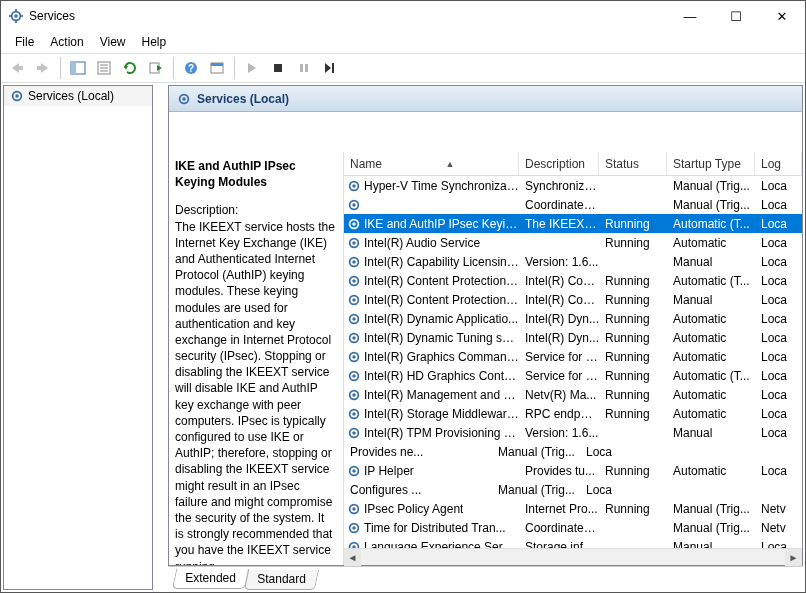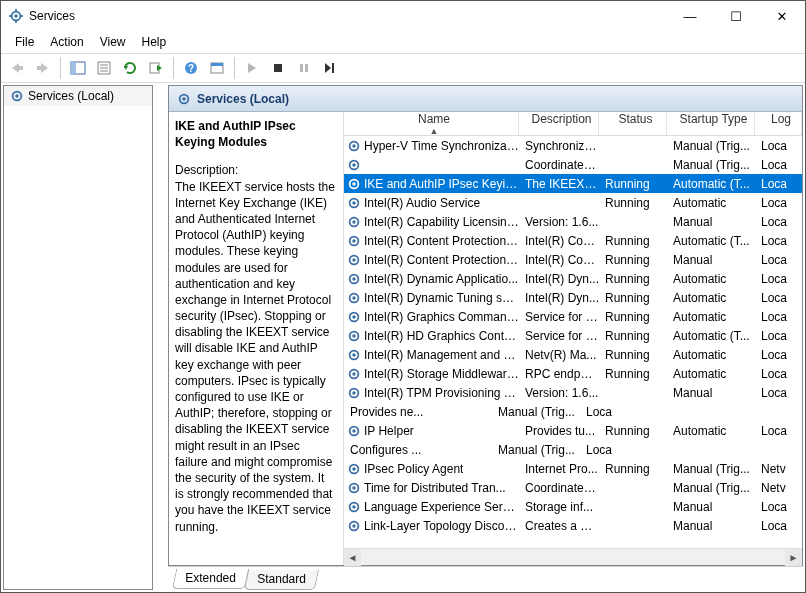--- a/index.html
+++ b/index.html
@@ -15,26 +15,26 @@
   .toolbar { height: 30px; border-top: 1px solid #ddd; border-bottom: 1px solid #ddd; display: flex; align-items: center; padding: 0 4px; gap: 2px; }
   .toolbar .tbtn { width: 24px; height: 24px; display:flex; align-items:center; justify-content:center; border: 1px solid transparent; }
   .toolbar .sep { width: 1px; height: 22px; background: #ccc; margin: 0 3px; }
   .disabled { opacity: 0.35; }
   .body { flex: 1; display: flex; padding: 2px; gap: 15px; min-height:0;}
   .tree-pane { width: 150px; border: 1px solid #828790; background: #fff; }
   .tree-item { display:flex; align-items:center; padding: 3px 6px; gap:4px; background:#f4f4f4;}
   .right-pane { flex: 1; display:flex; flex-direction:column; min-width:0;}
   .content-border { flex:1; border: 1px solid #828790; background:#fff; display:flex; flex-direction:column; min-height:0;}
   .header-band { height: 26px; background: linear-gradient(#e8f0f8,#cddceb); border-bottom:1px solid #a7b5c4; display:flex; align-items:center; padding-left:8px; gap:6px; color:#1a3e6e; font-weight:600;}
-  .split { flex:1; display:flex; min-height:0;}
+  .split { flex:1; display:flex; min-height:0;margin-top:40px;}
   .detail-col { width: 175px; border-right:1px solid #ddd; padding: 6px 8px 6px 6px; overflow:hidden; font-size:12px; line-height:1.35;}
   .detail-col .svc-title { font-weight:700; margin-bottom:12px;}
   .list-col { flex:1; display:flex; flex-direction:column; min-width:0;}
   .col-headers { display:flex; border-bottom:1px solid #ddd; height:24px; align-items:center; font-size:12px; color:#333; user-select:none;}
-  .col-headers .ch { border-right:1px solid #e4e4e4; padding-left:6px; height:100%; display:flex; align-items:center; overflow:hidden; white-space:nowrap;flex-direction:column;}
+  .col-headers .ch { border-right:1px solid #e4e4e4; padding-left:6px; height:100%; display:flex; align-items:center; overflow:hidden; white-space:nowrap;}
   .c-name { width:175px;} .c-desc{width:80px;} .c-status{width:68px;text-align:center;} .c-start{width:88px;} .c-log{flex:1; min-width:30px;}
   .rows { flex:1; overflow:hidden; position:relative;}
   .row { display:flex; height:19px; align-items:center; font-size:12px; white-space:nowrap;}
   .row .cell { overflow:hidden; text-overflow:ellipsis; padding-left:6px;}
   .row .cell.name { width:175px; display:flex; align-items:center; gap:3px; padding-left:3px;}
   .row .cell.desc{width:80px;} .row .cell.status{width:68px;} .row .cell.start{width:88px;} .row .cell.log{flex:1;}
   .row.selected { background:#0078d7; color:#fff;}
   .hscroll { height:17px; background:#f0f0f0; display:flex; align-items:center; justify-content:space-between; border-top:1px solid #ddd;}
   .hscroll .arrow{ width:17px; height:17px; display:flex; align-items:center; justify-content:center; background:#e8e8e8; font-size:10px; color:#555;}
   .tabs { height:24px; display:flex; align-items:flex-end; padding-left:6px; border-top:1px solid #ccc; gap:0;}

